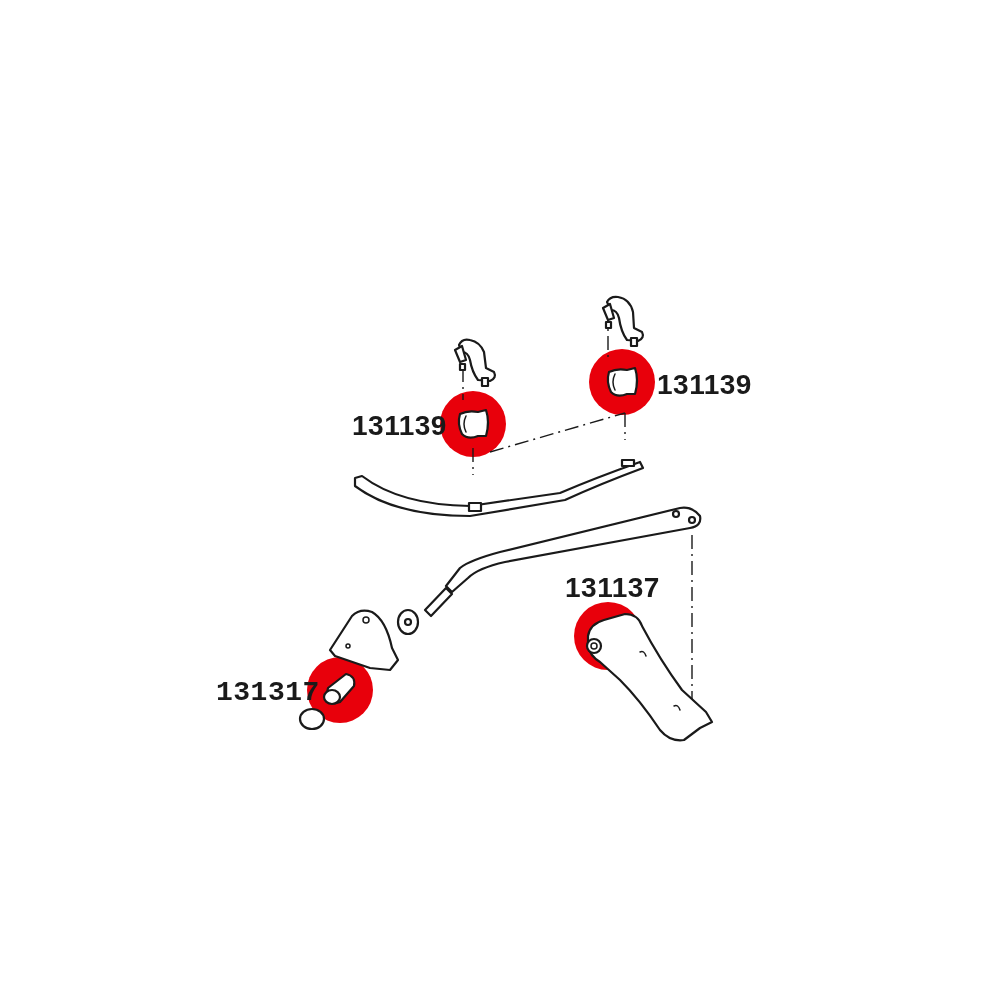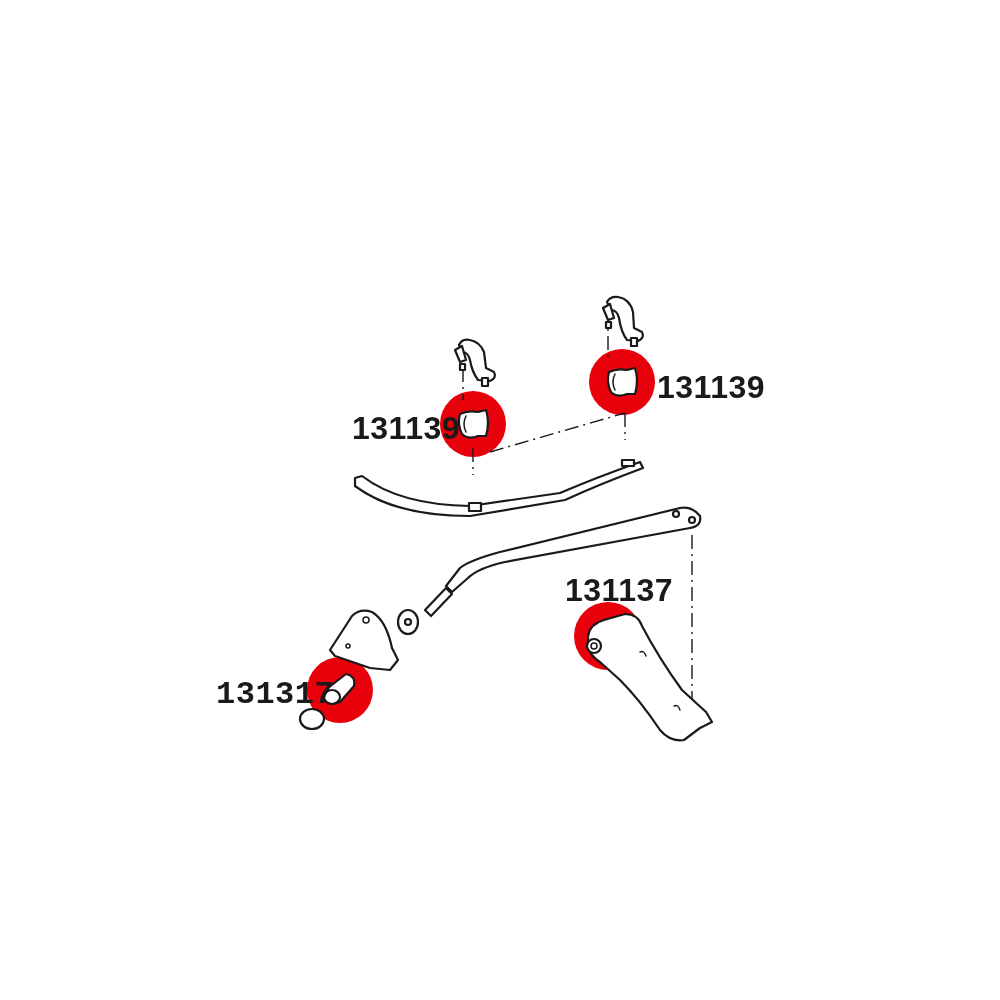--- a/index.html
+++ b/index.html
@@ -2,21 +2,21 @@
 <html><head>
 <meta charset="utf-8">
 <style>
   html, body { margin: 0; padding: 0; background: #ffffff; }
   #canvas { position: relative; width: 1000px; height: 1000px; background: #ffffff; overflow: hidden; }
   svg { position: absolute; left: 0; top: 0; }
   .part-label {
     position: absolute;
     font-family: "Liberation Sans", sans-serif;
     font-weight: bold;
-    font-size: 32px;
+    font-size: 28px;
     color: #1a1a1a;
     letter-spacing: 0.5px;
     line-height: 1;
   }
   .ln { fill: #ffffff; stroke: #1a1a1a; stroke-width: 2.2; stroke-linejoin: round; stroke-linecap: round; }
   .thin { fill: none; stroke: #1a1a1a; stroke-width: 1.5; stroke-linecap: round; }
   .dash { fill: none; stroke: #1a1a1a; stroke-width: 1.4; stroke-dasharray: 14 5 2 5; }
   .hl { fill: #e8000b; }
 </style>
 </head>

